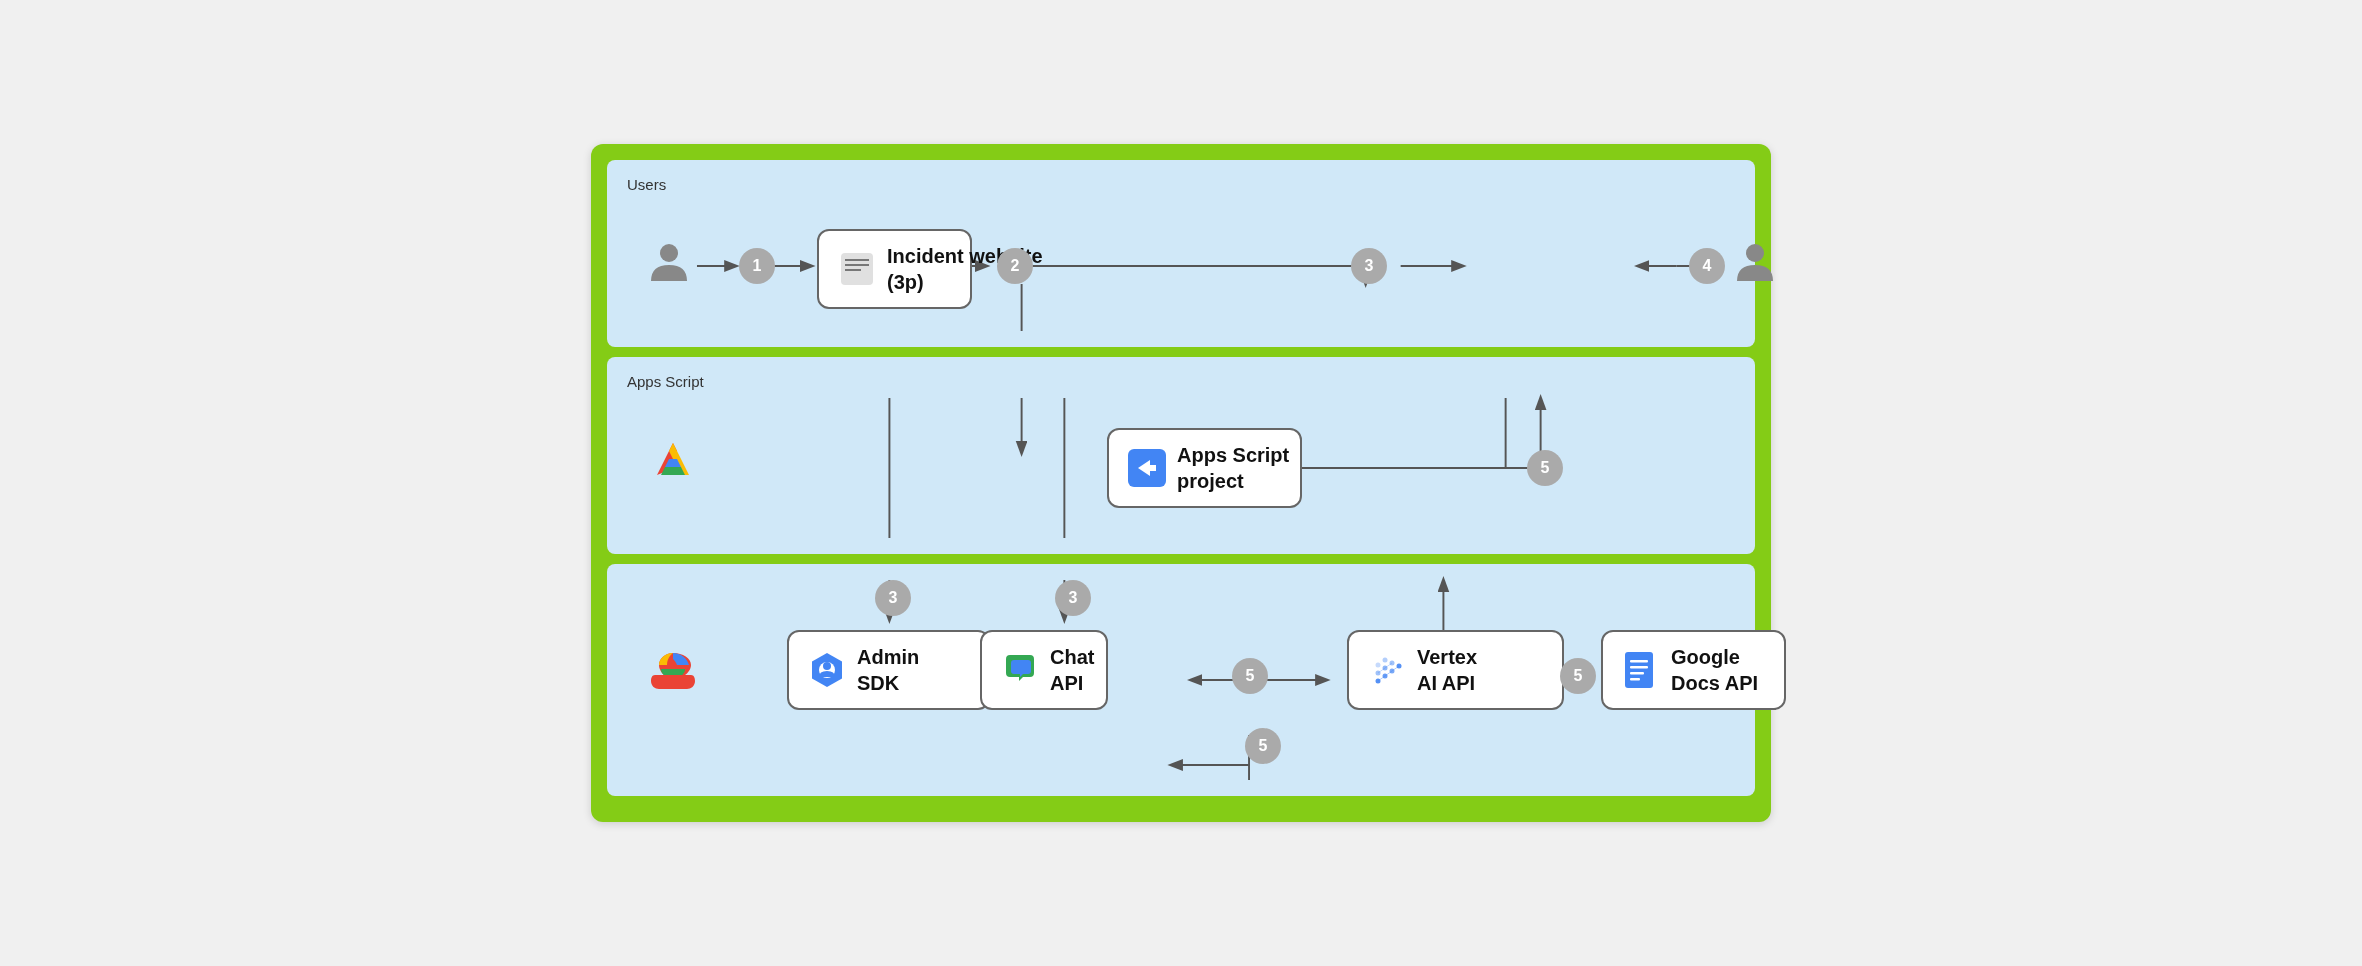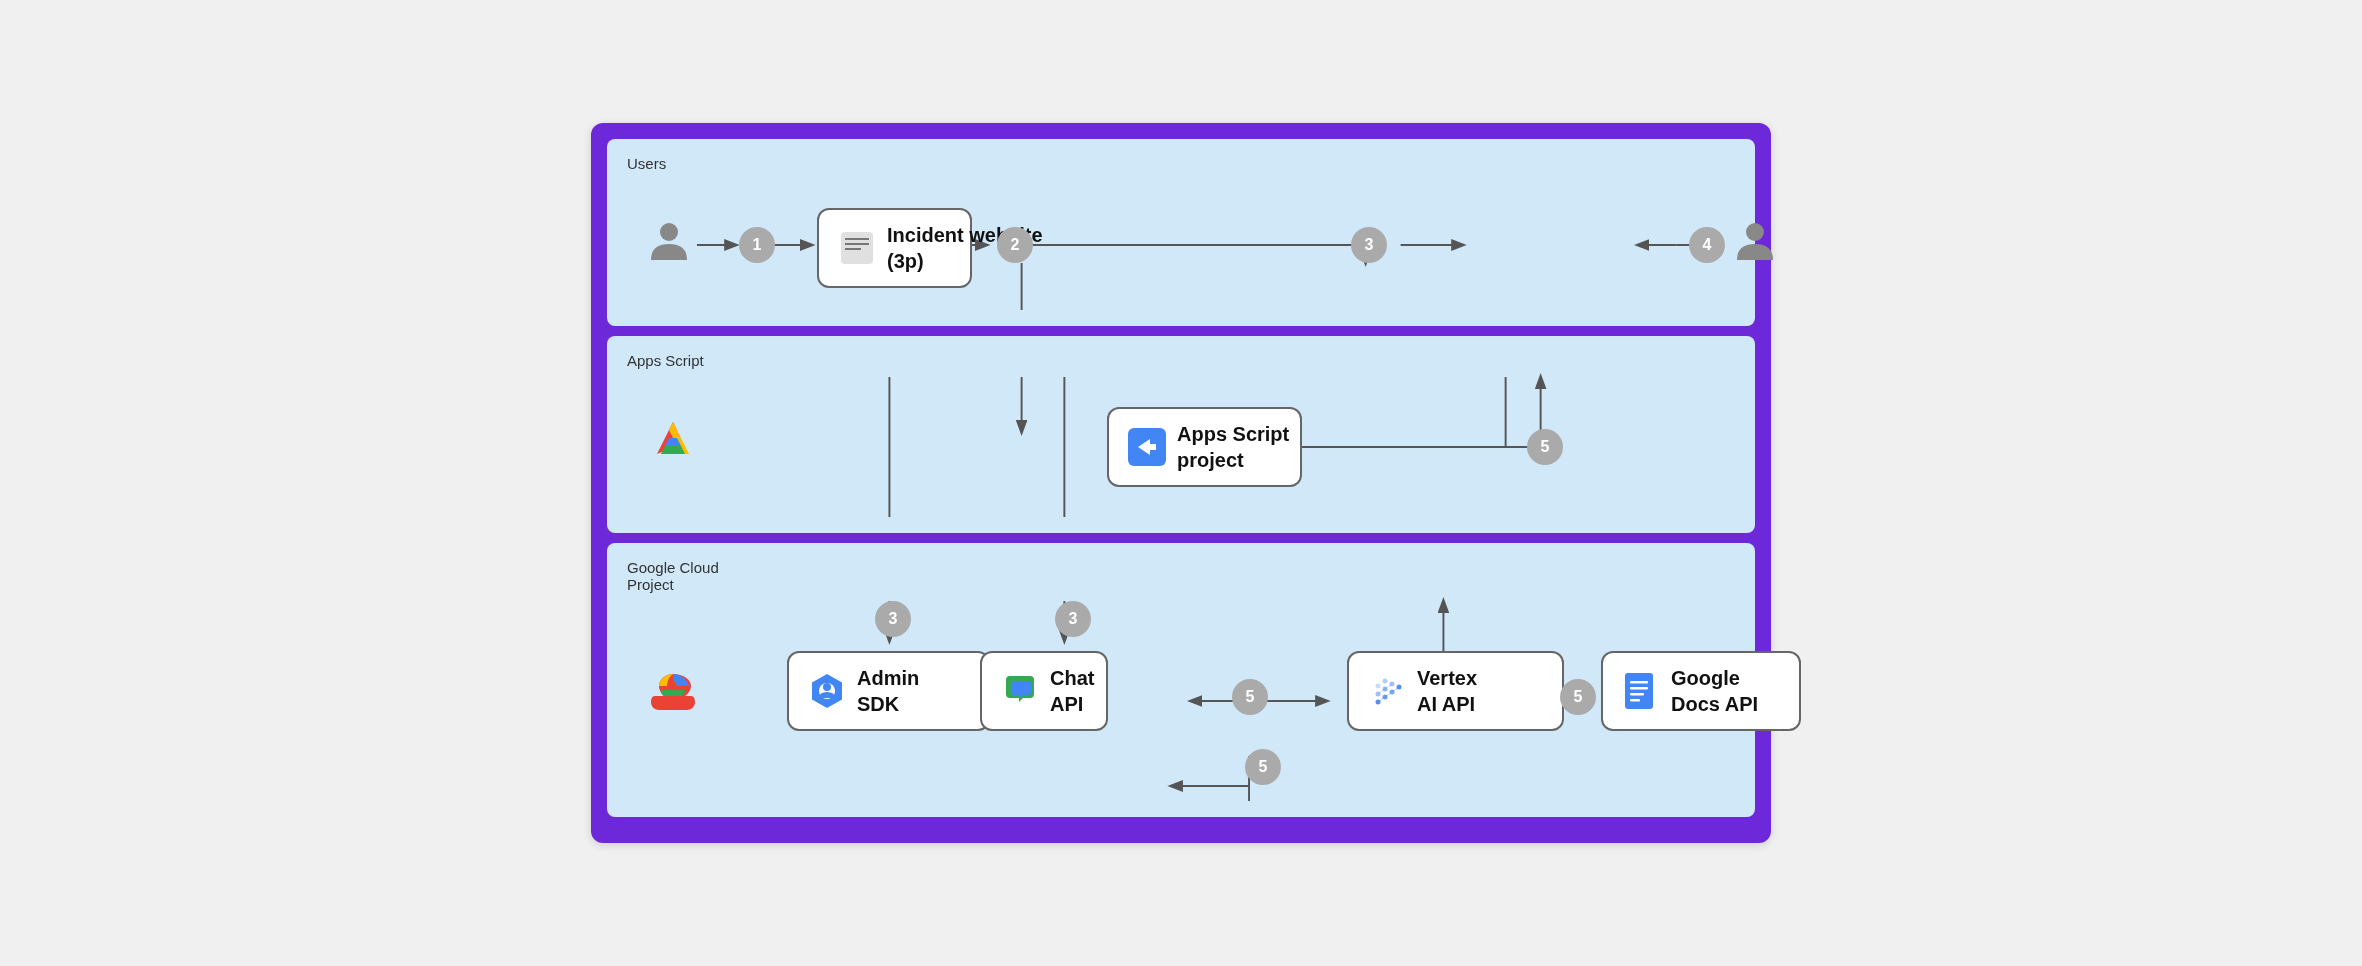--- a/index.html
+++ b/index.html
@@ -6,21 +6,21 @@
     body {
       background: #f0f0f0;
       font-family: 'Google Sans', Arial, sans-serif;
       display: flex;
       justify-content: center;
       align-items: center;
       min-height: 100vh;
       padding: 20px;
     }
     .diagram-container {
-      background: #6d28d9;
+      background: #84cc16;
       border-radius: 12px;
       padding: 16px;
       width: 1180px;
       box-shadow: 0 2px 8px rgba(0,0,0,0.15);
     }
     .lane {
       background: #d0e8f8;
       border-radius: 8px;
       margin-bottom: 10px;
       padding: 16px 20px;
@@ -227,21 +227,20 @@
         </div>
         <div class="node-label">Apps Script<br>project</div>
       </div>
 
       <div class="pos step-circle" style="left:900px; top:52px;">5</div>
 
     </div>
   </div>
 
   <div class="lane gcp-lane">
-    <div class="lane-label">Google Cloud<br>Project</div>
     <div class="lane-content" style="height:200px; position:relative;">
 
       <svg class="svg-overlay" viewBox="0 0 1140 200" preserveAspectRatio="none">
 
         <line x1="270" y1="0" x2="270" y2="40" stroke="#555" stroke-width="2" marker-end="url(#arrow3)"></line>
         <line x1="450" y1="0" x2="450" y2="40" stroke="#555" stroke-width="2" marker-end="url(#arrow3)"></line>
 
         <line x1="640" y1="100" x2="580" y2="100" stroke="#555" stroke-width="2" marker-end="url(#arrow3)"></line>
 
         <line x1="930" y1="100" x2="970" y2="100" stroke="#555" stroke-width="2" marker-end="url(#arrow3)"></line>
@@ -319,21 +318,21 @@
             <circle cx="17" cy="9" r="2.5" fill="#4285f4" opacity="0.4"></circle>
             <line x1="10" y1="30" x2="31" y2="15" stroke="#4285f4" stroke-width="1" opacity="0.4"></line>
             <line x1="10" y1="22" x2="24" y2="12" stroke="#4285f4" stroke-width="1" opacity="0.3"></line>
           </svg>
         </div>
         <div class="node-label">Vertex<br>AI API</div>
       </div>
 
       <div class="pos step-circle" style="left:933px; top:78px;">5</div>
 
-      <div class="pos node" style="left:974px; top:50px; width:200px;">
+      <div class="pos node" style="left:974px; top:50px; width:185px;">
         <div class="node-icon">
 
           <svg width="36" height="38" viewBox="0 0 36 38">
             <rect x="2" y="1" width="28" height="36" rx="3" fill="#4285f4"></rect>
             <rect x="7" y="9" width="18" height="2.5" rx="1" fill="white"></rect>
             <rect x="7" y="15" width="18" height="2.5" rx="1" fill="white"></rect>
             <rect x="7" y="21" width="14" height="2.5" rx="1" fill="white"></rect>
             <rect x="7" y="27" width="10" height="2.5" rx="1" fill="white"></rect>
           </svg>
         </div>

